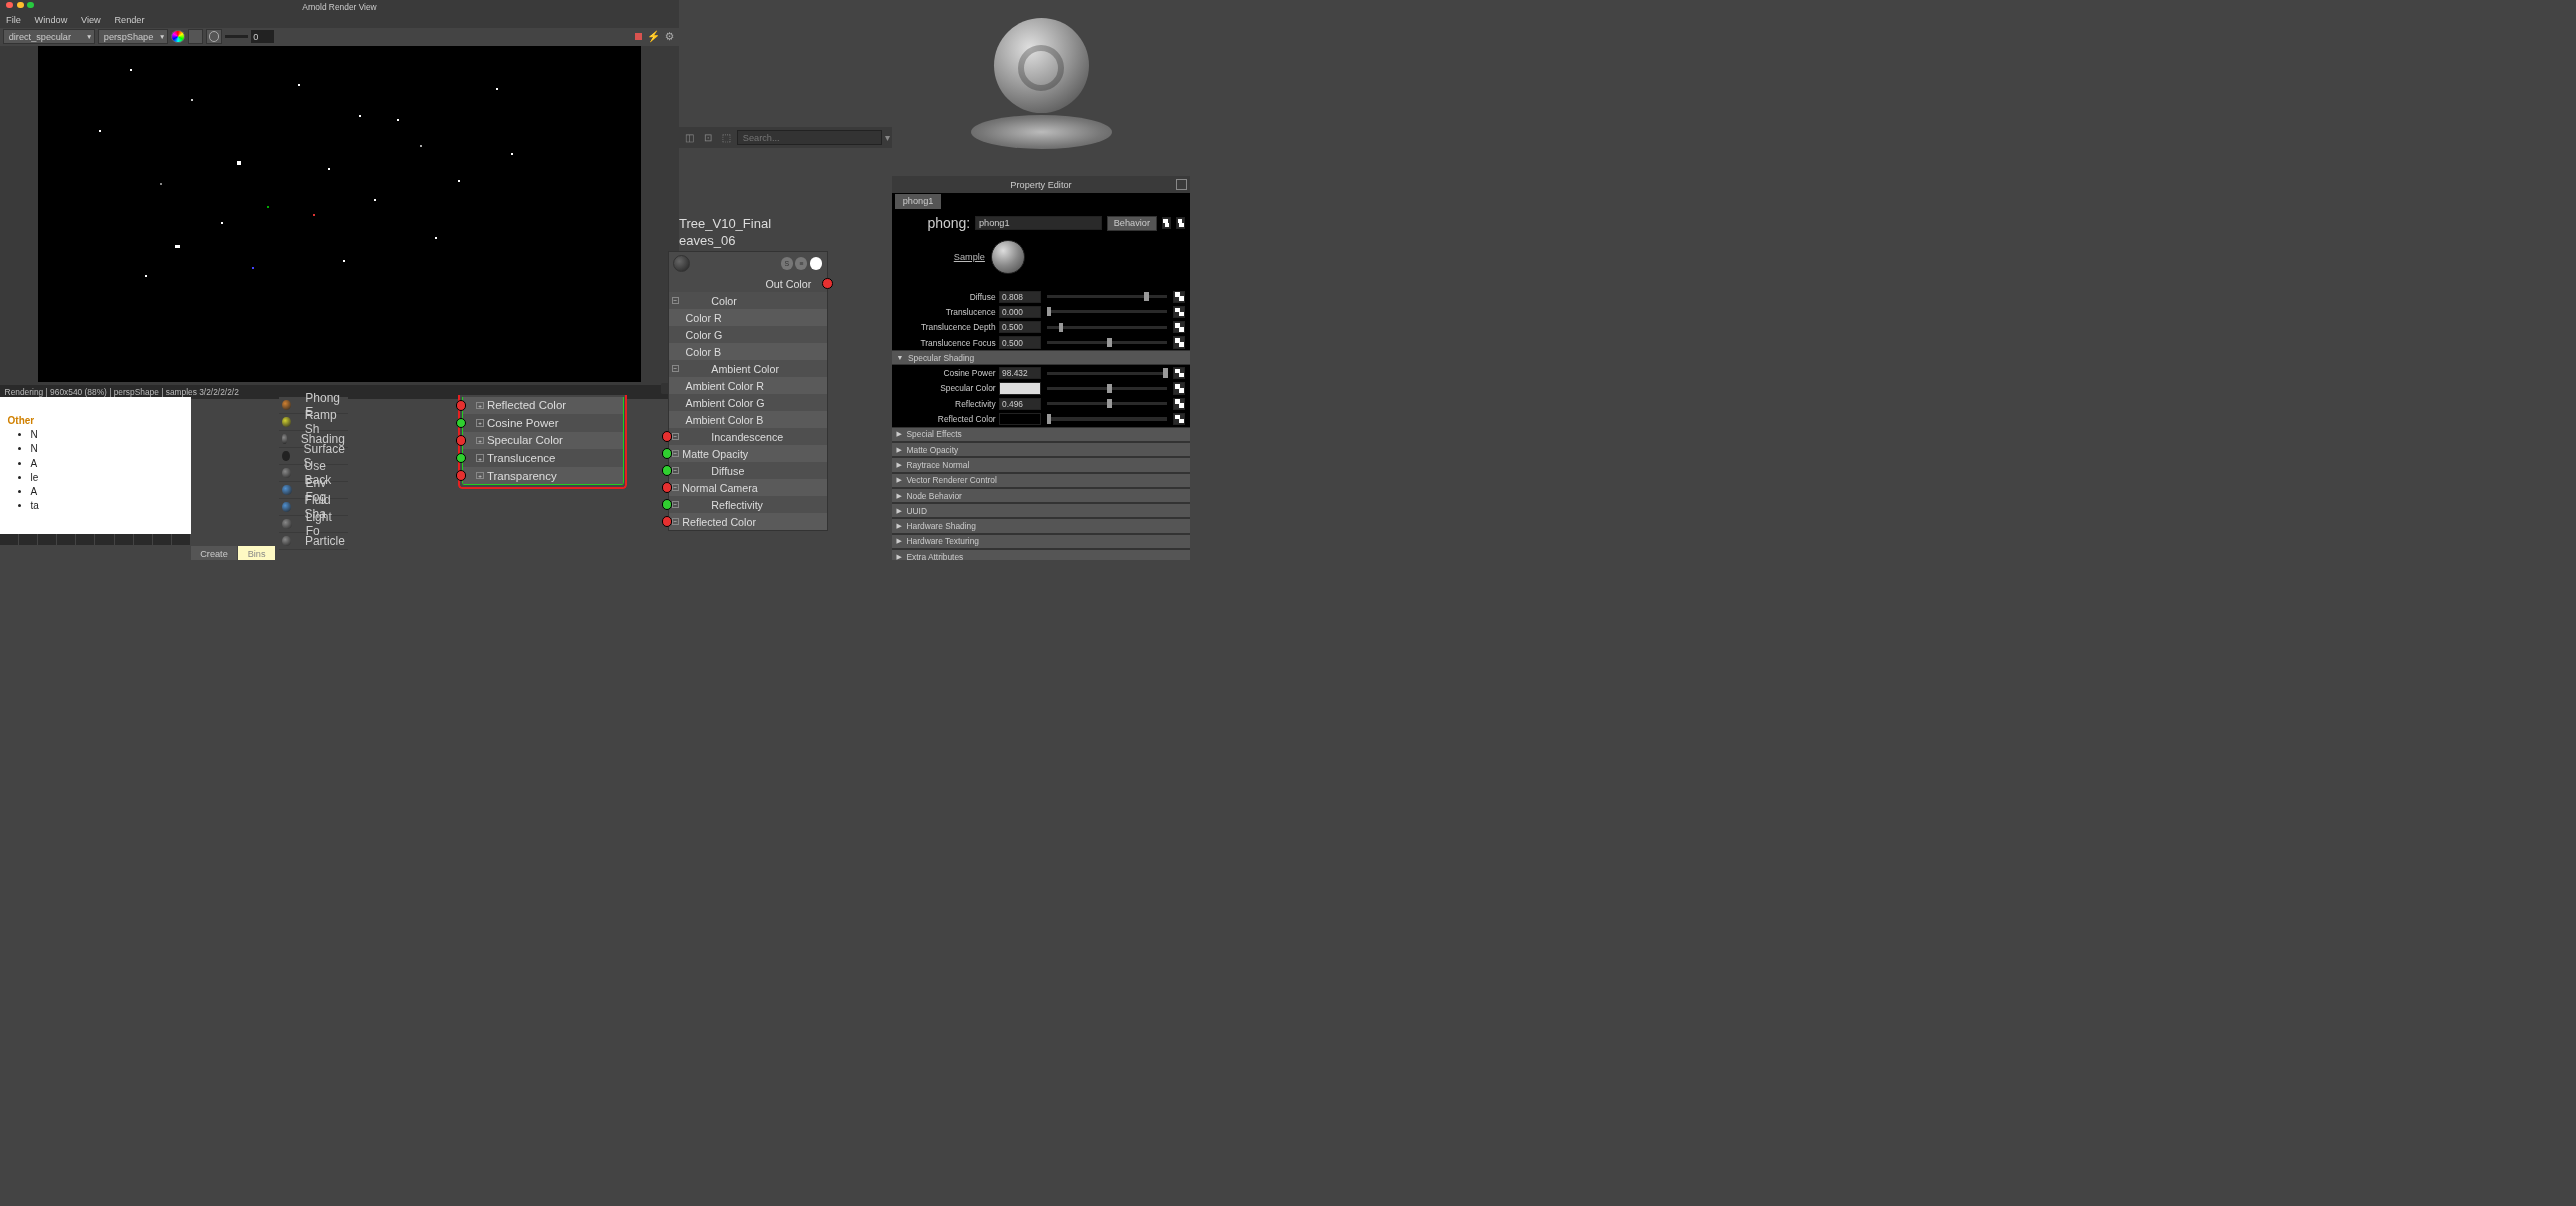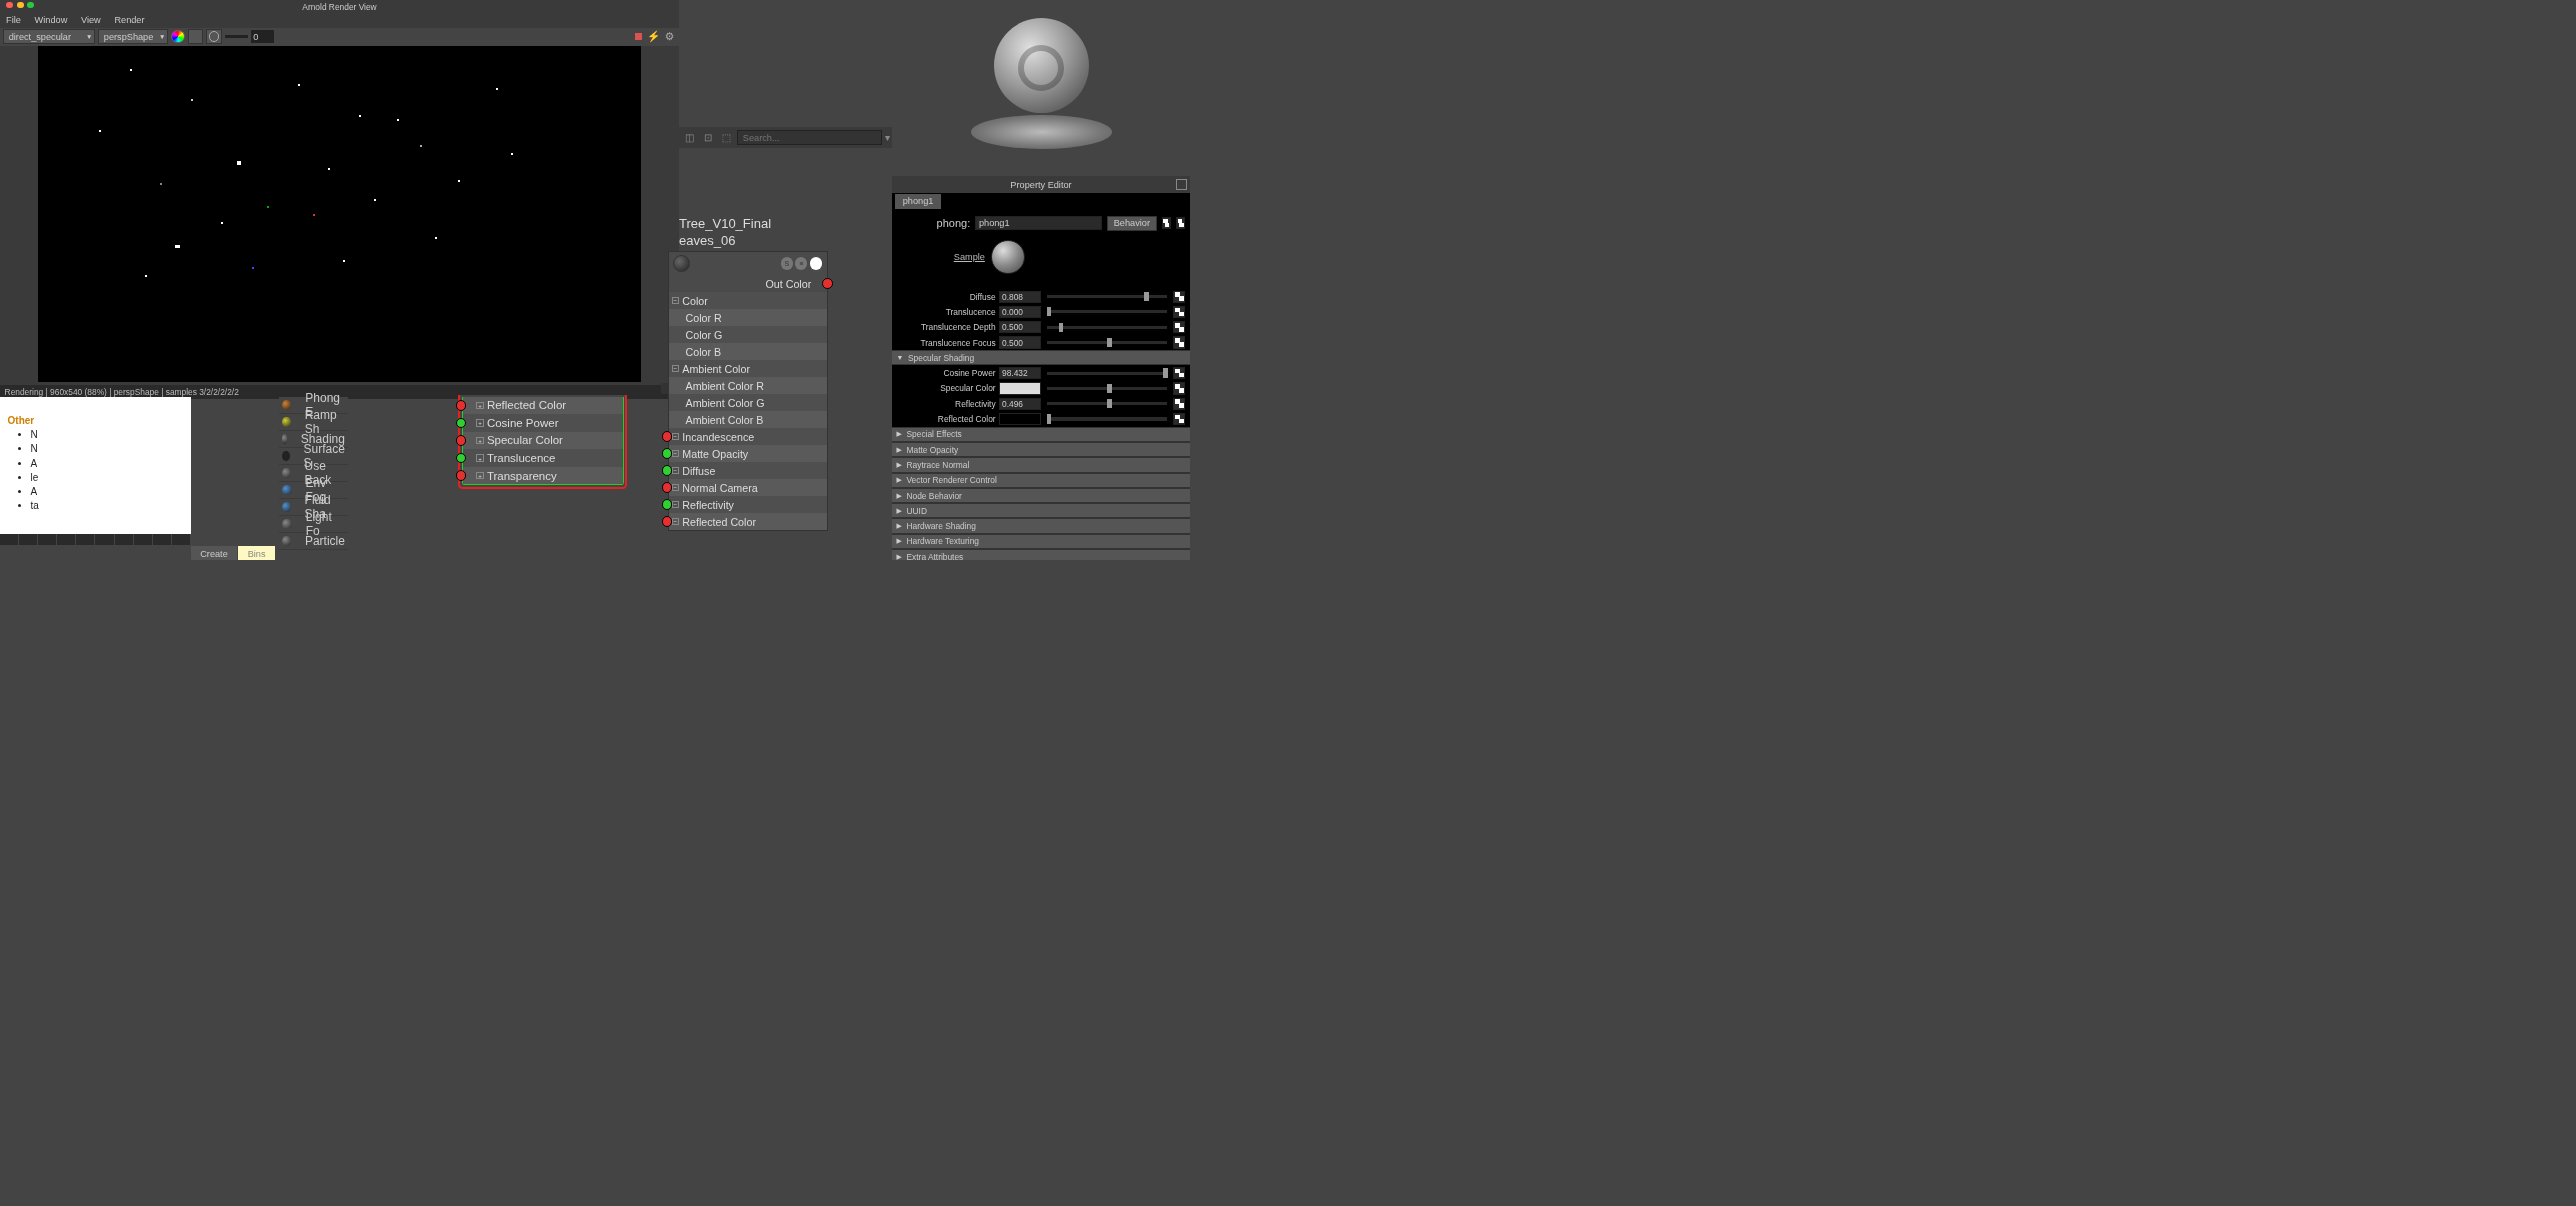--- a/index.html
+++ b/index.html
@@ -41,21 +41,21 @@
 .node-panel { position: absolute; top: 251px; left: -11.5px; width: 160px; background: #555; border: 0.8px solid #333; }
 .node-header { height: 23px; background: #4a4a4a; display: flex; align-items: center; padding: 0 4.6px; gap: 4.6px; }
 .node-thumb { width: 17px; height: 17px; background: radial-gradient(circle at 35% 35%, #666, #222); border-radius: 50%; border: 0.8px solid #333; }
 .node-hdr-icons { margin-left: auto; display: flex; gap: 2.3px; }
 .node-hdr-icon { width: 12.2px; height: 12.2px; background: #777; border-radius: 50%; font-size: 6.9px; display: flex; align-items: center; justify-content: center; color: #333; }
 .white-circ { background: #fff; }
 .out-color-row { height: 17px; background: #4a4a4a; display: flex; align-items: center; justify-content: flex-end; padding-right: 3.1px; position: relative; }
 .out-port { width: 10.7px; height: 10.7px; background: #e63030; border: 0.8px solid #000; border-radius: 50%; position: absolute; right: -6.1px; }
 .attr-row { height: 17px; display: flex; align-items: center; padding-left: 3.1px; position: relative; font-size: 10.7px; color: #ddd; }
 .attr-row.light { background: #5a5a5a; }
-.attr-row.dark { background: #4f4f4f; }
+.attr-row.dark { background: #4f4f4f; gap: 29px; }
 .attr-row.sub { padding-left: 17px; }
 .in-port { width: 10.7px; height: 10.7px; border: 0.8px solid #000; border-radius: 50%; position: absolute; left: -6.9px; }
 .port-red { background: #e63030; }
 .port-green { background: #30d030; }
 .expand-box { width: 7.6px; height: 7.6px; border: 0.8px solid #888; margin-right: 3.1px; font-size: 6.1px; display: flex; align-items: center; justify-content: center; }
 
 
 .left-attrs { position: absolute; left: 458px; top: 395px; width: 169px; border: 2.3px solid #e62020; border-top: none; border-radius: 0 0 4.6px 4.6px; padding: 1.5px; background: #444; }
 .left-attrs-inner { border: 1.5px solid #20d020; border-top: none; border-radius: 0 0 3.1px 3.1px; }
 .lattr-row { height: 17.6px; display: flex; align-items: center; padding-left: 13.7px; font-size: 11.5px; color: #ddd; position: relative; }
@@ -81,21 +81,21 @@
 .prop-panel { position: absolute; right: 0; top: 0; width: 298px; height: 560px; background: #000000; }
 .material-preview { position: absolute; top: 0; left: 0; right: 0; height: 176px; background: #444; display: flex; align-items: center; justify-content: center; }
 .big-ball { width: 141px; height: 141px; position: relative; }
 .big-ball-sphere { position: absolute; top: 0; left: 23px; width: 95px; height: 95px; border-radius: 50%; background: radial-gradient(circle at 38% 32%, #e0e0e0, #999 45%, #555 85%); }
 .big-ball-ring { position: absolute; top: 27px; left: 47px; width: 46px; height: 46px; border-radius: 50%; border: 6.1px solid rgba(0,0,0,0.25); }
 .big-ball-base { position: absolute; bottom: 9.2px; left: 0; width: 141px; height: 34px; border-radius: 50%; background: radial-gradient(ellipse at center, #bbb, #777 60%, #555); }
 .prop-title-bar { position: absolute; top: 176px; left: 0; right: 0; height: 17px; background: #3a3a3a; display: flex; align-items: center; justify-content: center; font-size: 9.2px; color: #ccc; }
 .pop-icon { position: absolute; right: 3.1px; width: 10.7px; height: 10.7px; border: 0.8px solid #888; }
 .phong-tab { position: absolute; top: 194px; left: 3.1px; padding: 2.3px 7.6px; background: #555; font-size: 9.2px; color: #ccc; }
 .phong-row { position: absolute; top: 214px; left: 0; right: 0; height: 18.3px; display: flex; align-items: center; padding: 0 4.6px; gap: 4.6px; }
-.phong-label { width: 99px; text-align: right; font-size: 11px; color: #ccc; }
+.phong-label { width: 99px; text-align: right; font-size: 14px; color: #ccc; }
 .phong-input { flex: 1; background: #2a2a2a; border: 0.8px solid #222; color: #ccc; height: 13.7px; padding: 0 3.1px; font-size: 9.2px; }
 .presets-btn { background: #555; border: 0.8px solid #333; color: #ccc; padding: 1.5px 6.1px; font-size: 9.2px; }
 .sample-row { position: absolute; top: 238px; left: 0; right: 0; height: 38px; display: flex; align-items: center; }
 .sample-label { width: 99px; text-align: right; padding-right: 6.1px; font-size: 9.2px; text-decoration: underline; }
 .sample-ball { width: 34px; height: 34px; border-radius: 50%; background: radial-gradient(circle at 35% 30%, #ddd, #888 50%, #444); border: 0.8px solid #222; }
 .param-list { position: absolute; top: 289px; left: 0; right: 0; }
 .param-row { height: 15.3px; display: flex; align-items: center; padding: 0 4.6px; gap: 3.1px; }
 .param-label { width: 99px; text-align: right; font-size: 8.4px; color: #ccc; }
 .param-input { width: 42px; background: #2a2a2a; border: 0.8px solid #222; color: #ccc; height: 12.2px; font-size: 8.4px; padding: 0 2.3px; }
 .param-swatch { width: 42px; height: 12.2px; border: 0.8px solid #222; }

